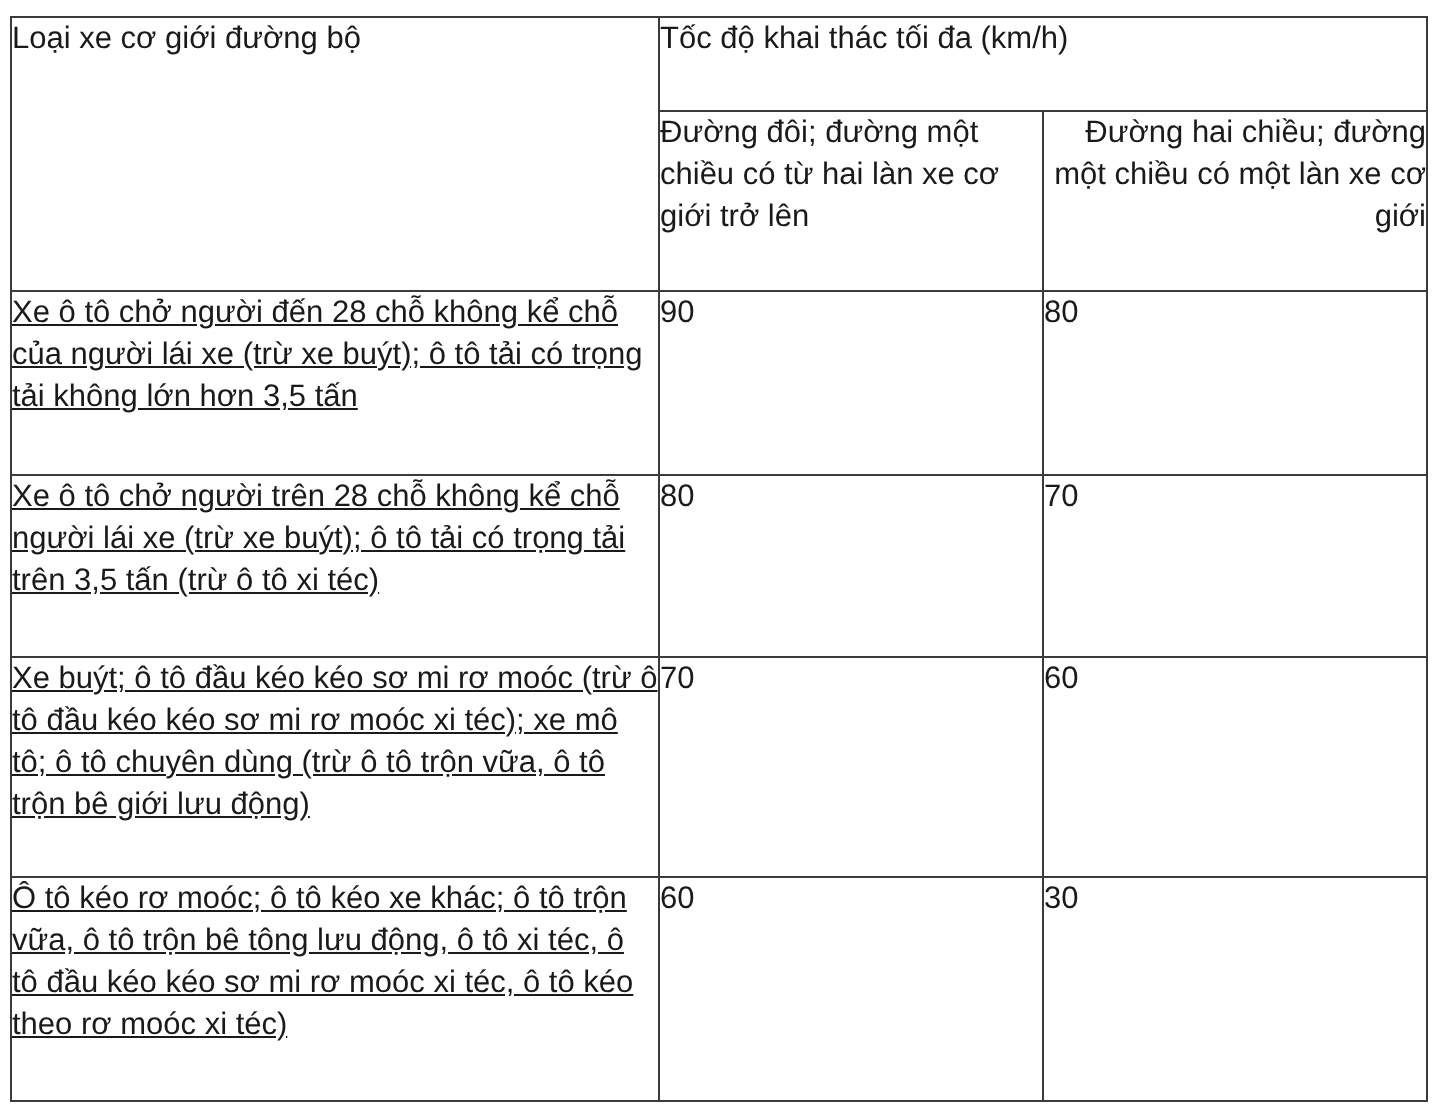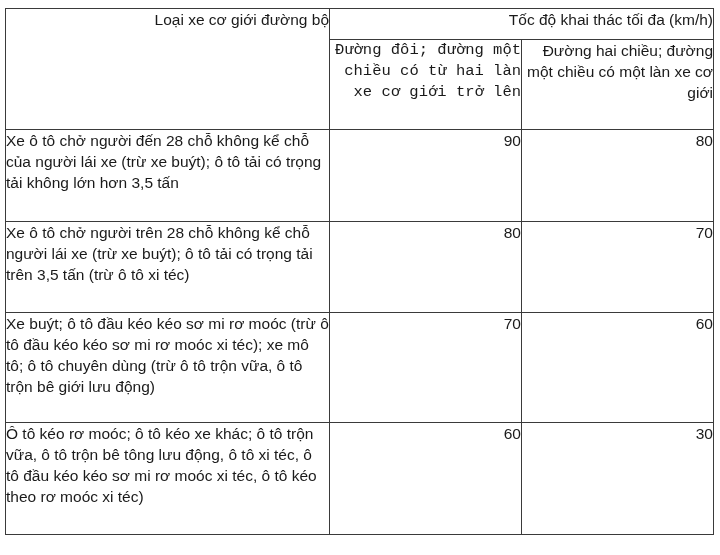--- a/index.html
+++ b/index.html
@@ -2,26 +2,26 @@
 <html><head>
 <meta charset="utf-8">
 <style>
   html, body { margin: 0; padding: 0; background: #ffffff; }
   body { width: 720px; height: 555px; position: relative; overflow: hidden;
          font-family: "Liberation Sans", sans-serif; color: #1a1a1a; }
   table.speed { position: absolute; left: 5px; top: 8px; border-collapse: collapse;
                 table-layout: fixed; width: 709px; }
   table.speed td, table.speed th { border: 1.5px solid #3a3a3a; font-weight: normal;
                 font-size: 15.5px; line-height: 21px; vertical-align: top; padding: 0; }
-  th.h-type { width: 323px; text-align: right; padding-top: 14px; }
-  th.h-speed { text-align: right; height: 31px; padding-top: 10px; box-sizing: border-box; }
-  th.h-sub { width: 194px; text-align: right; height: 90px; padding: 10px 8px 0 8px; box-sizing: border-box; font-family: Liberation Mono, monospace; }
+  th.h-type { width: 323px; text-align: left; padding-top: 14px; }
+  th.h-speed { text-align: left; height: 47px; padding-top: 10px; box-sizing: border-box; }
+  th.h-sub { width: 194px; text-align: left; height: 90px; padding: 10px 8px 0 8px; box-sizing: border-box; }
   th.h-sub2 { text-align: right; height: 90px; padding: 10px 8px 0 8px; box-sizing: border-box; }
-  td.vtype { text-align: left; padding: 11px 10px 0 10px; box-sizing: border-box; }
-  td.val { text-align: right; padding-top: 11px; }
+  td.vtype { text-align: left; padding: 11px 10px 0 10px; box-sizing: border-box; text-decoration: underline; }
+  td.val { text-align: left; padding-top: 11px; }
   tr.r1 td { height: 91px; }
   tr.r2 td { height: 90px; }
   tr.r3 td { height: 109px; }
   tr.r4 td { height: 111px; margin-top: 34px; }
 </style>
 </head>
 <body>
 
 <table class="speed">
   <thead>

